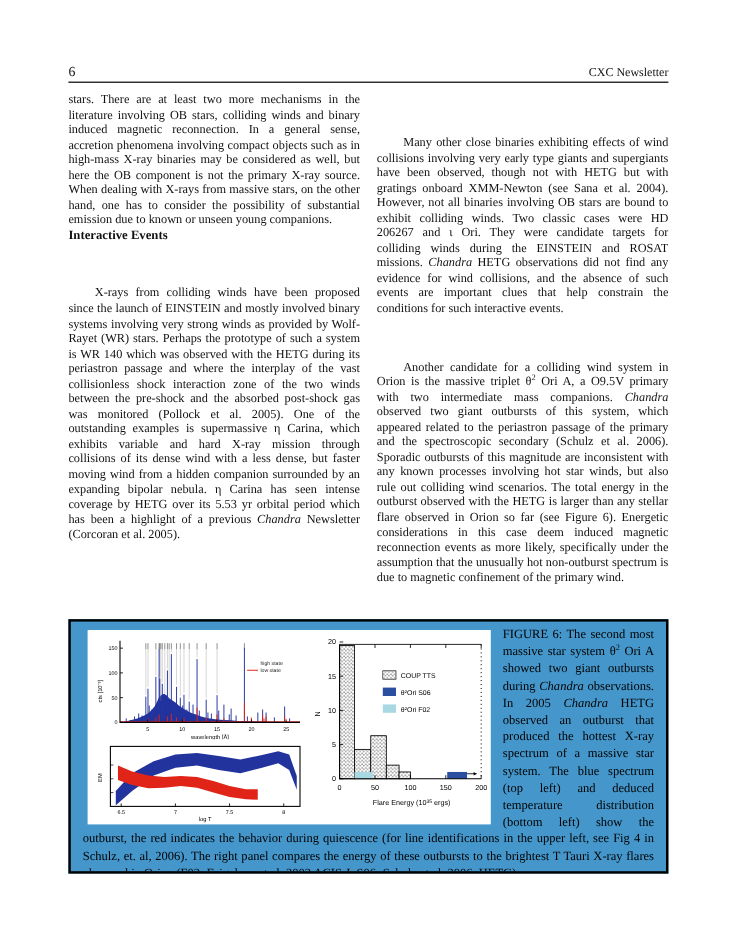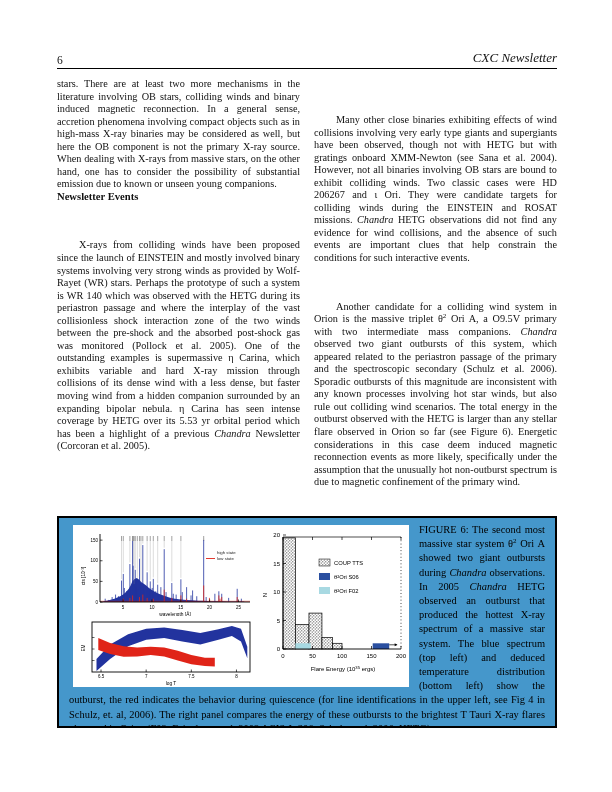--- a/index.html
+++ b/index.html
@@ -4,21 +4,21 @@
 <style>
   html,body{margin:0;padding:0;background:#e8e8e8;}
   .sheet{
     position:relative;width:612px;height:792px;background:#ffffff;
     font-family:"Liberation Serif", serif;color:#111;margin:0 auto;
     box-sizing:border-box;padding:48px 55px 0 57px;overflow:hidden;
   }
   
   .hdr{position:relative;height:20px;border-bottom:1.6px solid #000;margin-bottom:9px;}
   .hdr .pgnum{position:absolute;left:0;bottom:2px;font-size:11.5px;}
-  .hdr .journal{position:absolute;right:0;bottom:2px;font-size:13px;font-style:italic;}
+  .hdr .journal{position:absolute;right:0;bottom:2px;font-size:10px;}
   
   .content{display:flex;gap:14px;height:438px;overflow:hidden;}
   .col{width:243px;font-size:10.25px;line-height:12.55px;text-align:justify;}
   .col p{margin:0;}
   .col p.indent{text-indent:22px;margin-top:36px;}
   .sect-head{font-weight:bold;font-size:10.6px;margin:11px 0 11px 0;}
   
   .figure6{
     box-sizing:border-box;width:100%;height:212px;background:#4597cb;
     border:2px solid #000;padding:5px 10px 12px 10px;overflow:hidden;
@@ -42,21 +42,21 @@
 <div class="sheet">
 
   <div class="hdr">
     <span class="pgnum">6</span>
     <span class="journal">CXC Newsletter</span>
   </div>
 
   <div class="content">
     <div class="col">
       <p>stars. There are at least two more mechanisms in the literature involving OB stars, colliding winds and binary induced magnetic reconnection. In a general sense, accretion phenomena involving compact objects such as in high-mass X-ray binaries may be considered as well, but here the OB component is not the primary X-ray source. When dealing with X-rays from massive stars, on the other hand, one has to consider the possibility of substantial emission due to known or unseen young companions.</p>
-      <p class="sect-head">Newsletter Events</p>
+      <p class="sect-head">Interactive Events</p>
       <p class="indent">X-rays from colliding winds have been proposed since the launch of EINSTEIN and mostly involved binary systems involving very strong winds as provided by Wolf-Rayet (WR) stars. Perhaps the prototype of such a system is WR 140 which was observed with the HETG during its periastron passage and where the interplay of the vast collisionless shock interaction zone of the two winds between the pre-shock and the absorbed post-shock gas was monitored (Pollock et al. 2005). One of the outstanding examples is supermassive η Carina, which exhibits variable and hard X-ray mission through collisions of its dense wind with a less dense, but faster moving wind from a hidden companion surrounded by an expanding bipolar nebula. η Carina has seen intense coverage by HETG over its 5.53 yr orbital period which has been a highlight of a previous <i>Chandra</i> Newsletter (Corcoran et al. 2005).</p>
     </div>
     <div class="col">
       <p class="indent">Many other close binaries exhibiting effects of wind collisions involving very early type giants and supergiants have been observed, though not with HETG but with gratings onboard XMM-Newton (see Sana et al. 2004). However, not all binaries involving OB stars are bound to exhibit colliding winds. Two classic cases were HD 206267 and ι Ori. They were candidate targets for colliding winds during the EINSTEIN and ROSAT missions. <i>Chandra</i> HETG observations did not find any evidence for wind collisions, and the absence of such events are important clues that help constrain the conditions for such interactive events.</p>
       <p class="indent">Another candidate for a colliding wind system in Orion is the massive triplet θ<sup>2</sup> Ori A, a O9.5V primary with two intermediate mass companions. <i>Chandra</i> observed two giant outbursts of this system, which appeared related to the periastron passage of the primary and the spectroscopic secondary (Schulz et al. 2006). Sporadic outbursts of this magnitude are inconsistent with any known processes involving hot star winds, but also rule out colliding wind scenarios. The total energy in the outburst observed with the HETG is larger than any stellar flare observed in Orion so far (see Figure 6). Energetic considerations in this case deem induced magnetic reconnection events as more likely, specifically under the assumption that the unusually hot non-outburst spectrum is due to magnetic confinement of the primary wind.</p>
     </div>
   </div>
 
   <div class="figure6">
     <div class="plotpanel">

